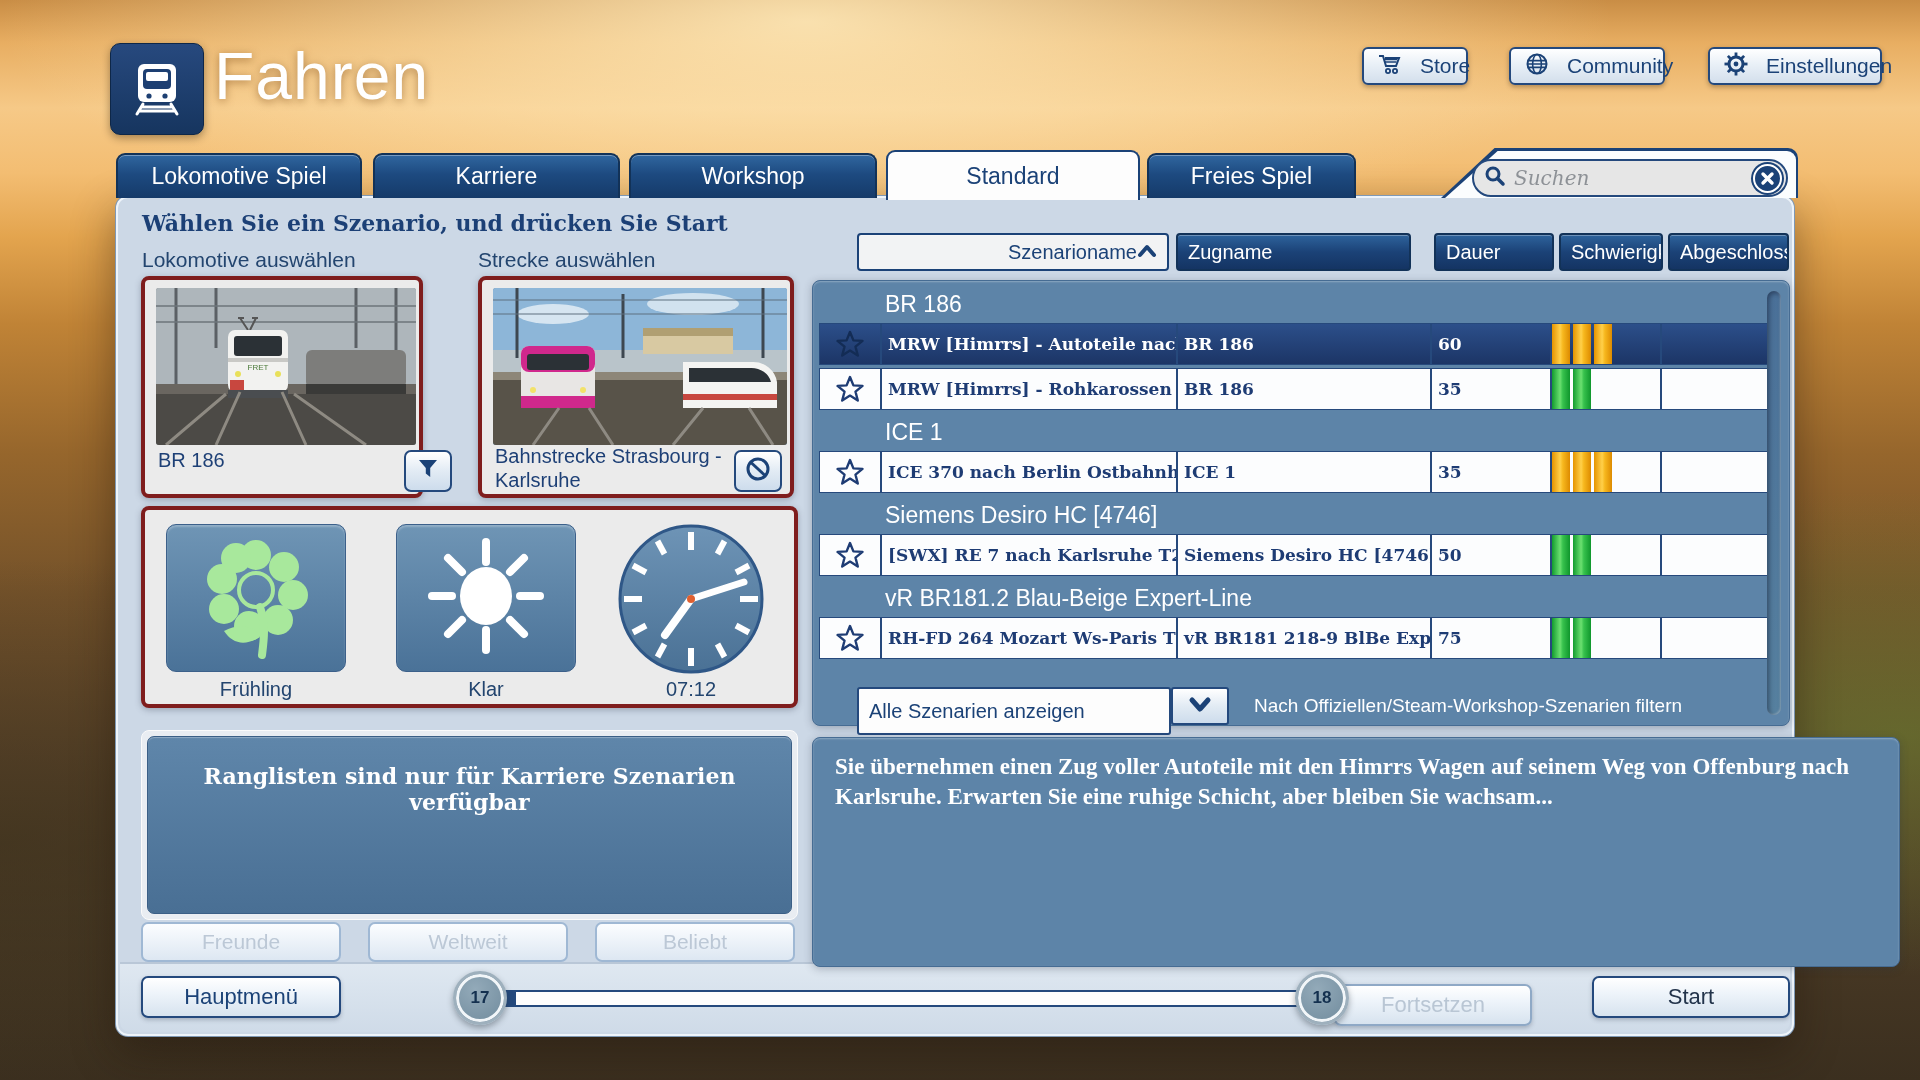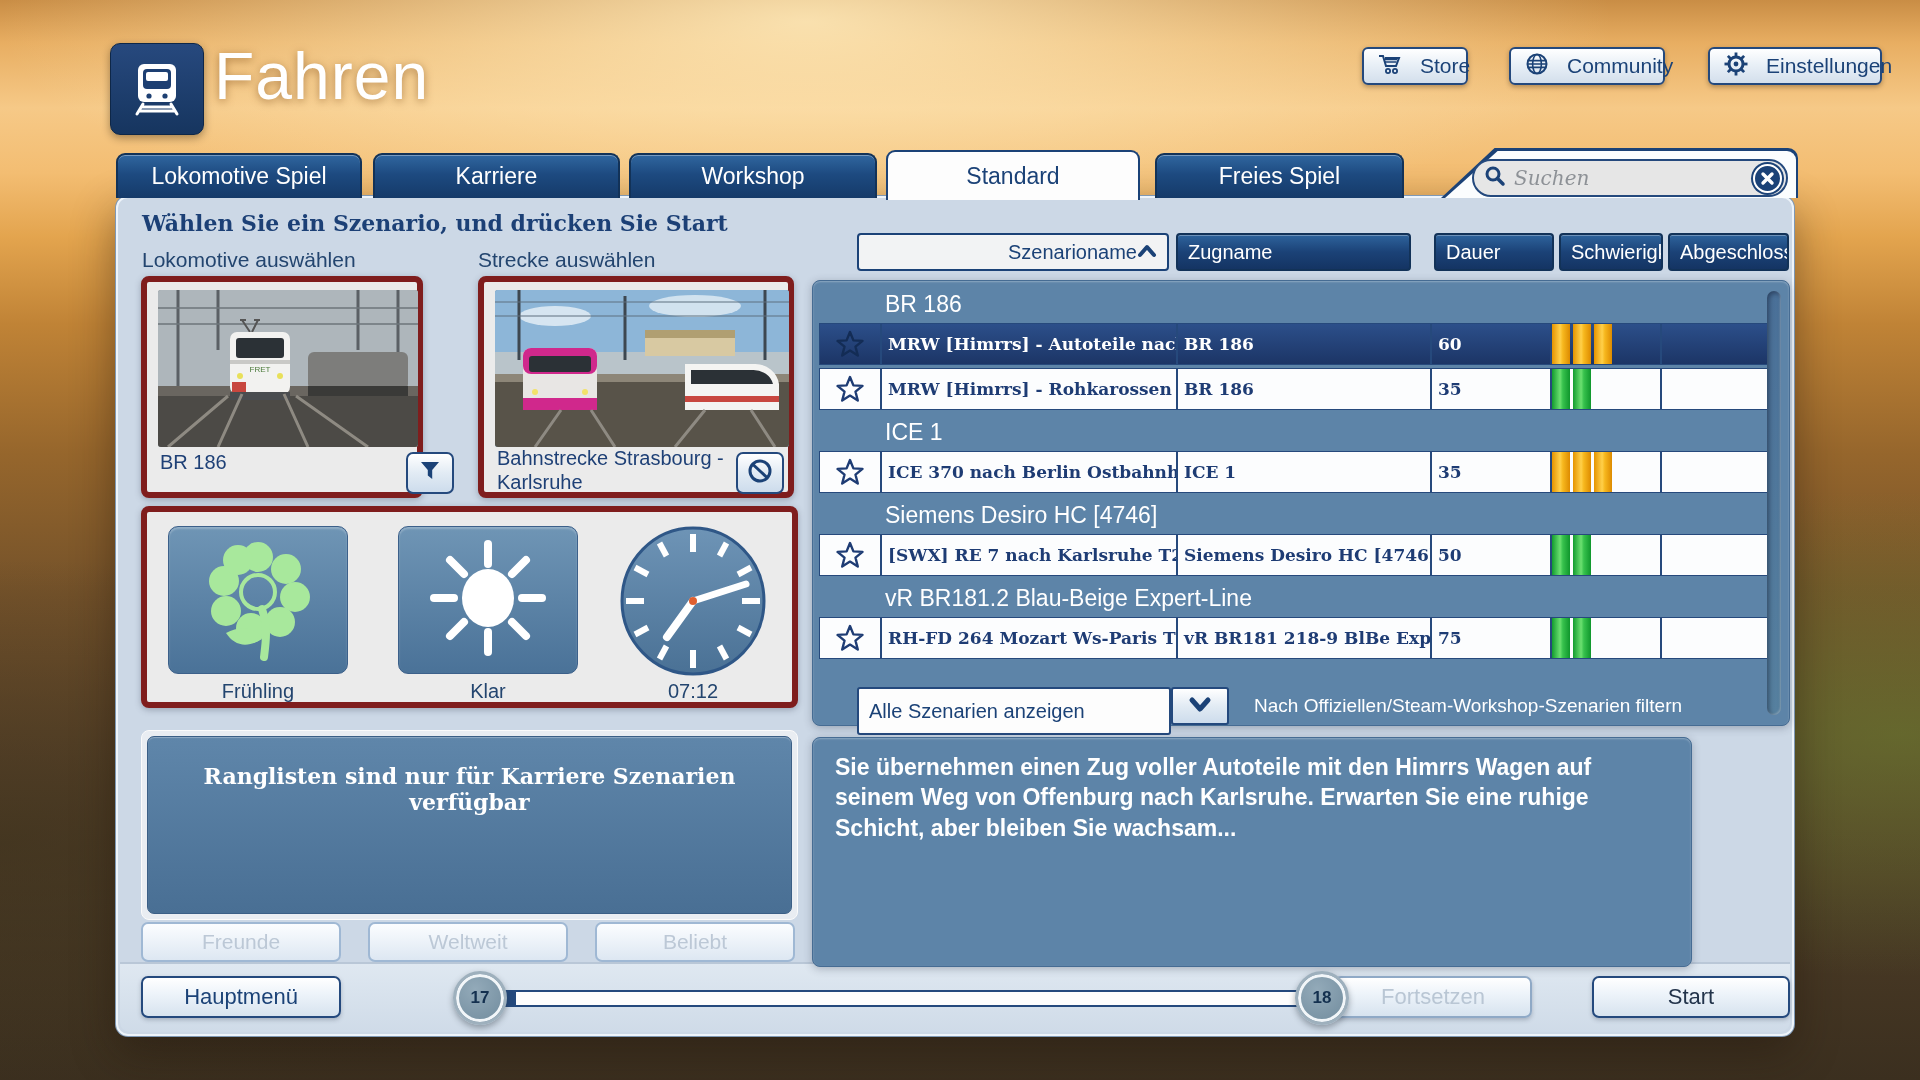--- a/index.html
+++ b/index.html
@@ -44,21 +44,21 @@
     clip-path:polygon(15% 0,100% 0,100% 100%,0 100%); border-radius:0 9px 0 0; }
   .search-pill{ left:1472px; top:159px; width:316px; height:38px; background:#e6e6e6;
     border:2px solid #24497d; border-radius:19px; display:flex; align-items:center; padding:0 4px 0 10px; }
   .search-ph{ flex:1; font-family:"DejaVu Serif",serif; font-style:italic; font-size:20px; color:#8d9196; margin-left:8px; }
   .search-x{ width:29px; height:29px; border-radius:50%; background:#1b4277; border:2px solid #fff;
     box-shadow:0 0 0 2px #1b4277; display:flex; align-items:center; justify-content:center; }
 
   
   .page-heading{ left:142px; top:210px; font-family:"DejaVu Serif",serif; font-weight:bold; font-size:22px; color:#1c4076; }
   .sel-label{ top:248px; font-size:21px; color:#23456f; }
-  .card{ background:#ebebeb; border:6px solid #7f1d1d; border-radius:8px; box-shadow:0 2px 6px rgba(60,70,90,.35); }
+  .card{ background:#ebebeb; border:4px solid #7f1d1d; border-radius:8px; box-shadow:0 2px 6px rgba(60,70,90,.35); }
   .photo{ position:absolute; left:11px; top:8px; border-radius:3px; overflow:hidden; background:#888; }
   .card-caption{ position:absolute; left:13px; font-size:20px; color:#1e4076; line-height:1.2; }
   .sq-btn{ position:absolute; width:48px; height:42px; border:2px solid #24497d; border-radius:7px;
     background:linear-gradient(180deg,#ffffff,#e2ebf4 50%,#cddcec); display:flex; align-items:center; justify-content:center; }
 
   .weather-card{ left:141px; top:506px; width:657px; height:202px; }
   .wtile{ position:absolute; top:14px; width:180px; height:148px; border-radius:10px;
     background:linear-gradient(180deg,#6f95b5,#4a7298); border:1px solid #3c608a;
     box-shadow:inset 0 2px 2px rgba(255,255,255,.25); display:flex; align-items:center; justify-content:center; }
   .wlabel{ position:absolute; top:168px; font-size:20px; color:#23456f; text-align:center; }
@@ -109,23 +109,23 @@
   .bar.green{ background:linear-gradient(90deg,#129b2f,#6be070 45%,#37c24d 60%,#0f962c); }
   .scroll-groove{ position:absolute; right:8px; top:10px; bottom:10px; width:14px; border-radius:8px;
     background:linear-gradient(180deg,#4a7098,#56809f); box-shadow:inset 2px 2px 5px rgba(0,0,20,.4), inset -1px -1px 2px rgba(255,255,255,.3); }
 
   .dropdown{ left:857px; top:687px; width:314px; height:48px; background:#fdfdfd; border:2px solid #24497d; border-radius:3px;
     display:flex; align-items:center; padding:0 10px; color:#1b4277; font-size:20px; }
   .dd-btn{ left:1171px; top:687px; width:58px; height:38px; border:2px solid #24497d; border-radius:3px;
     background:linear-gradient(180deg,#ffffff,#e2ebf4 50%,#cddcec); display:flex; align-items:center; justify-content:center; }
   .filter-note{ left:1254px; top:687px; height:38px; display:flex; align-items:center; color:#fff; font-size:19px; }
 
-  .desc-panel{ left:812px; top:737px; width:880px; height:230px; border-radius:8px; background:#5d84a8;
+  .desc-panel{ left:812px; top:737px; width:1088px; height:230px; border-radius:8px; background:#5d84a8;
     border:1px solid #466c93; box-shadow:inset 0 1px 2px rgba(255,255,255,.3), 0 2px 8px rgba(40,50,70,.3);
-    padding:14px 22px; font-family:Liberation Sans, sans-serif; font-weight:bold; font-size:23px; color:#fff; line-height:1.32; }
+    padding:14px 22px; font-family:Liberation Serif, serif; font-weight:bold; font-size:23px; color:#fff; line-height:1.32; }
 </style>
 </head>
 <body>
 
 <div class="abs logo-tile">
   <span>
     <svg width="62" height="62" viewBox="0 0 62 62">
       <path d="M18 8 h26 a6 6 0 0 1 6 6 v26 a6 6 0 0 1 -6 6 h-26 a6 6 0 0 1 -6 -6 v-26 a6 6 0 0 1 6 -6z" fill="#fff"></path>
       <path d="M21 13 h20 a4 4 0 0 1 4 4 v12 a4 4 0 0 1 -4 4 h-20 a4 4 0 0 1 -4 -4 v-12 a4 4 0 0 1 4 -4z" fill="#1d3f72"></path>
       <rect x="20" y="16" width="22" height="9" rx="2" fill="#fff"></rect>
@@ -190,21 +190,21 @@
   </div>
 <div class="abs tab" style="left:373px;width:247px;">
     <span>Karriere</span>
   </div>
 <div class="abs tab" style="left:629px;width:248px;">
     <span>Workshop</span>
   </div>
 <div class="abs tab active" style="left:886px;width:254px;">
     <span>Standard</span>
   </div>
-<div class="abs tab" style="left:1147px;width:249px;margin-left:8px;">
+<div class="abs tab" style="left:1147px;width:209px;">
     <span>Freies Spiel</span>
   </div>
 
 <div class="abs search-pill">
   <span>
     <svg width="22" height="22" viewBox="0 0 22 22">
         <circle cx="9" cy="9" r="6" fill="none" stroke="#1b4277" stroke-width="3"></circle>
         <path d="M13.5 13.5 L19 19" stroke="#1b4277" stroke-width="3.5" stroke-linecap="round"></path>
       </svg>
   </span>
@@ -511,18 +511,18 @@
   </div>
 <div class="abs slider-track">
     <div class="slider-fill"></div>
   </div>
 <div class="abs knob" style="left:453px;">
     <span>17</span>
   </div>
 <div class="abs knob" style="left:1295px;">
     <span>18</span>
   </div>
-<div class="abs foot-btn disabled" style="left:1334px;width:198px;">
+<div class="abs foot-btn disabled" style="left:1334px;width:198px;margin-top:8px;">
     <span>Fortsetzen</span>
   </div>
 <div class="abs foot-btn" style="left:1592px;width:198px;color:#23344b;">
     <span>Start</span>
   </div>
 
 </body></html>

